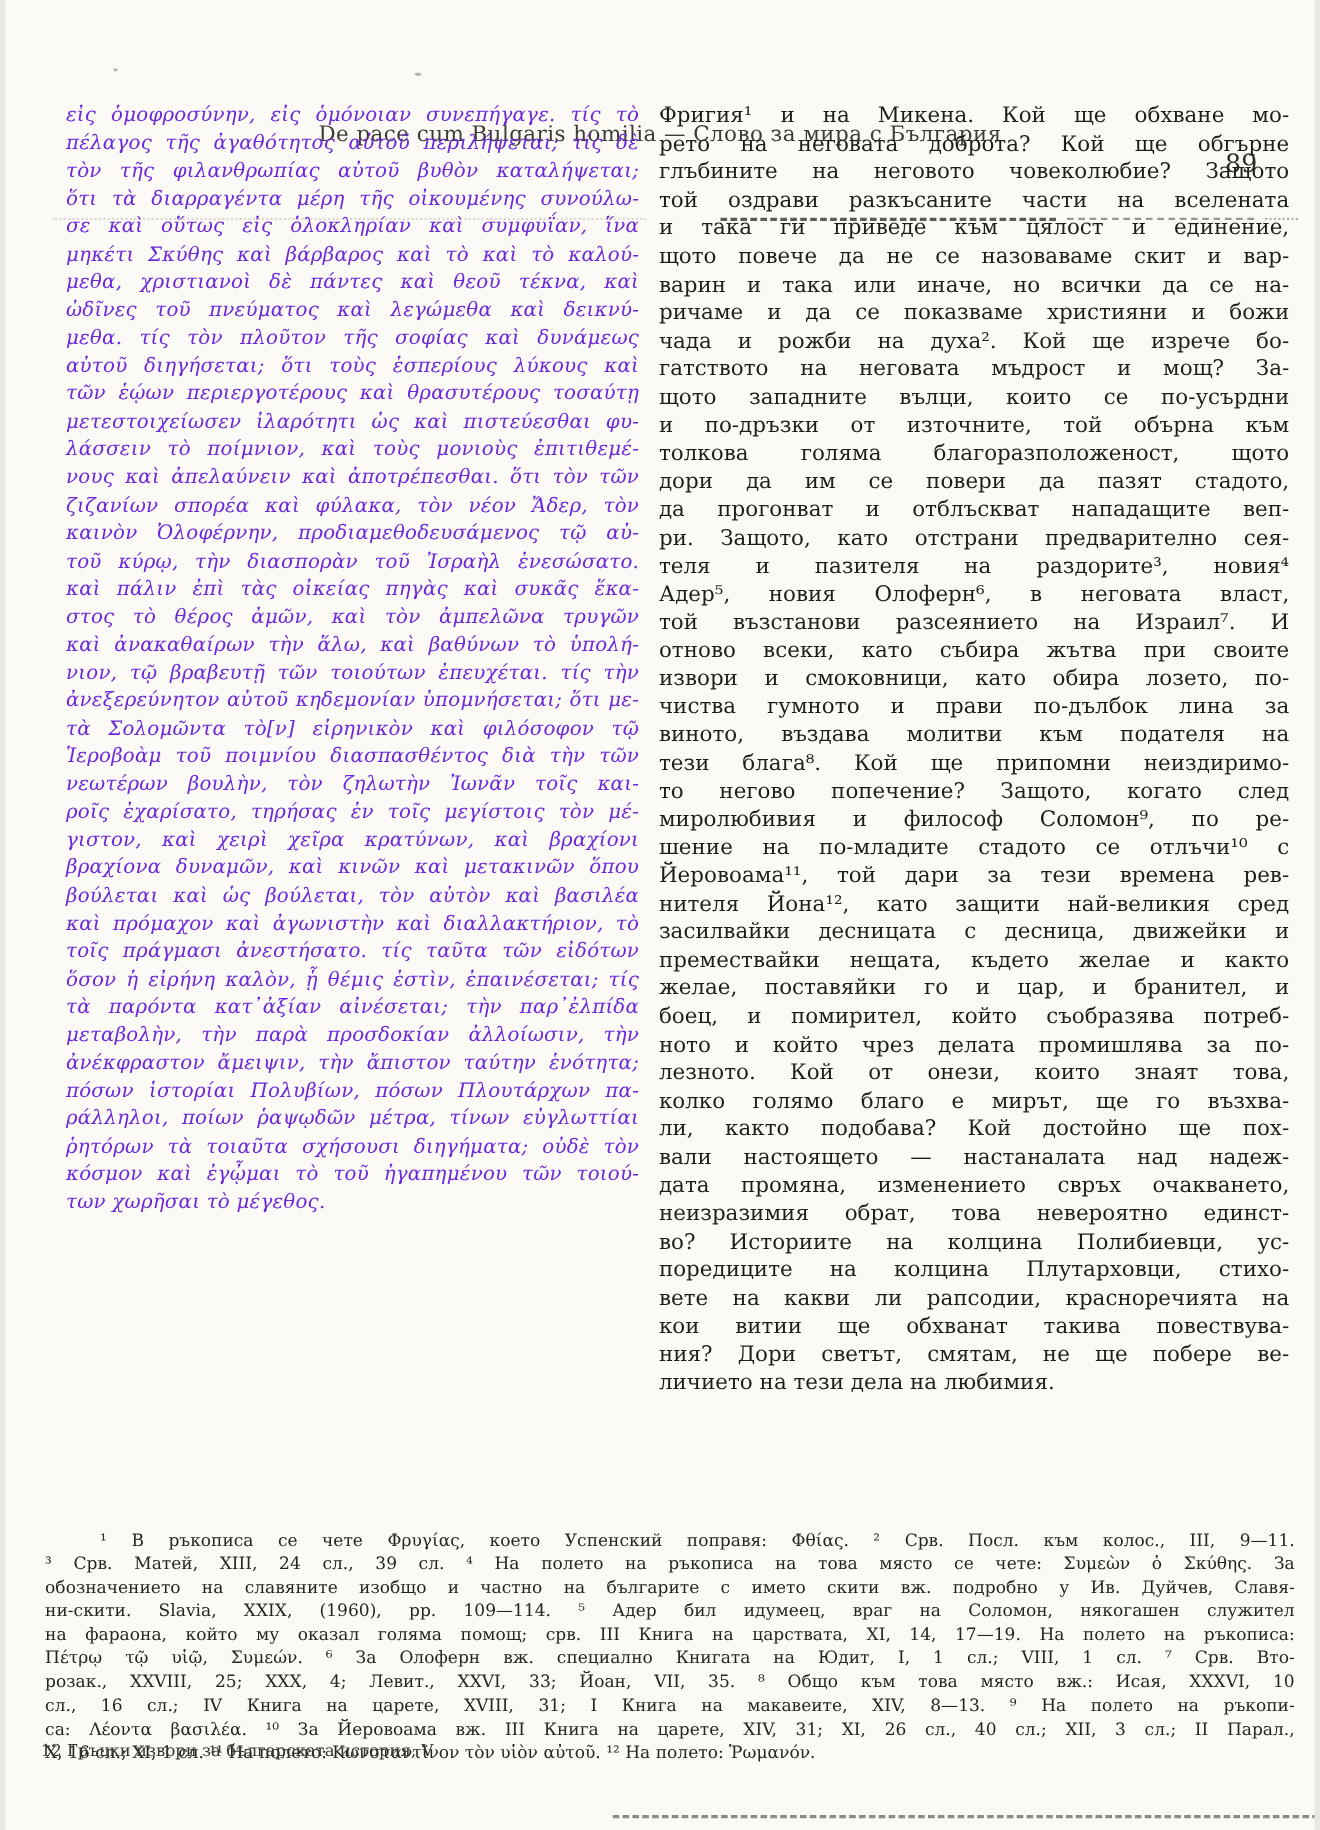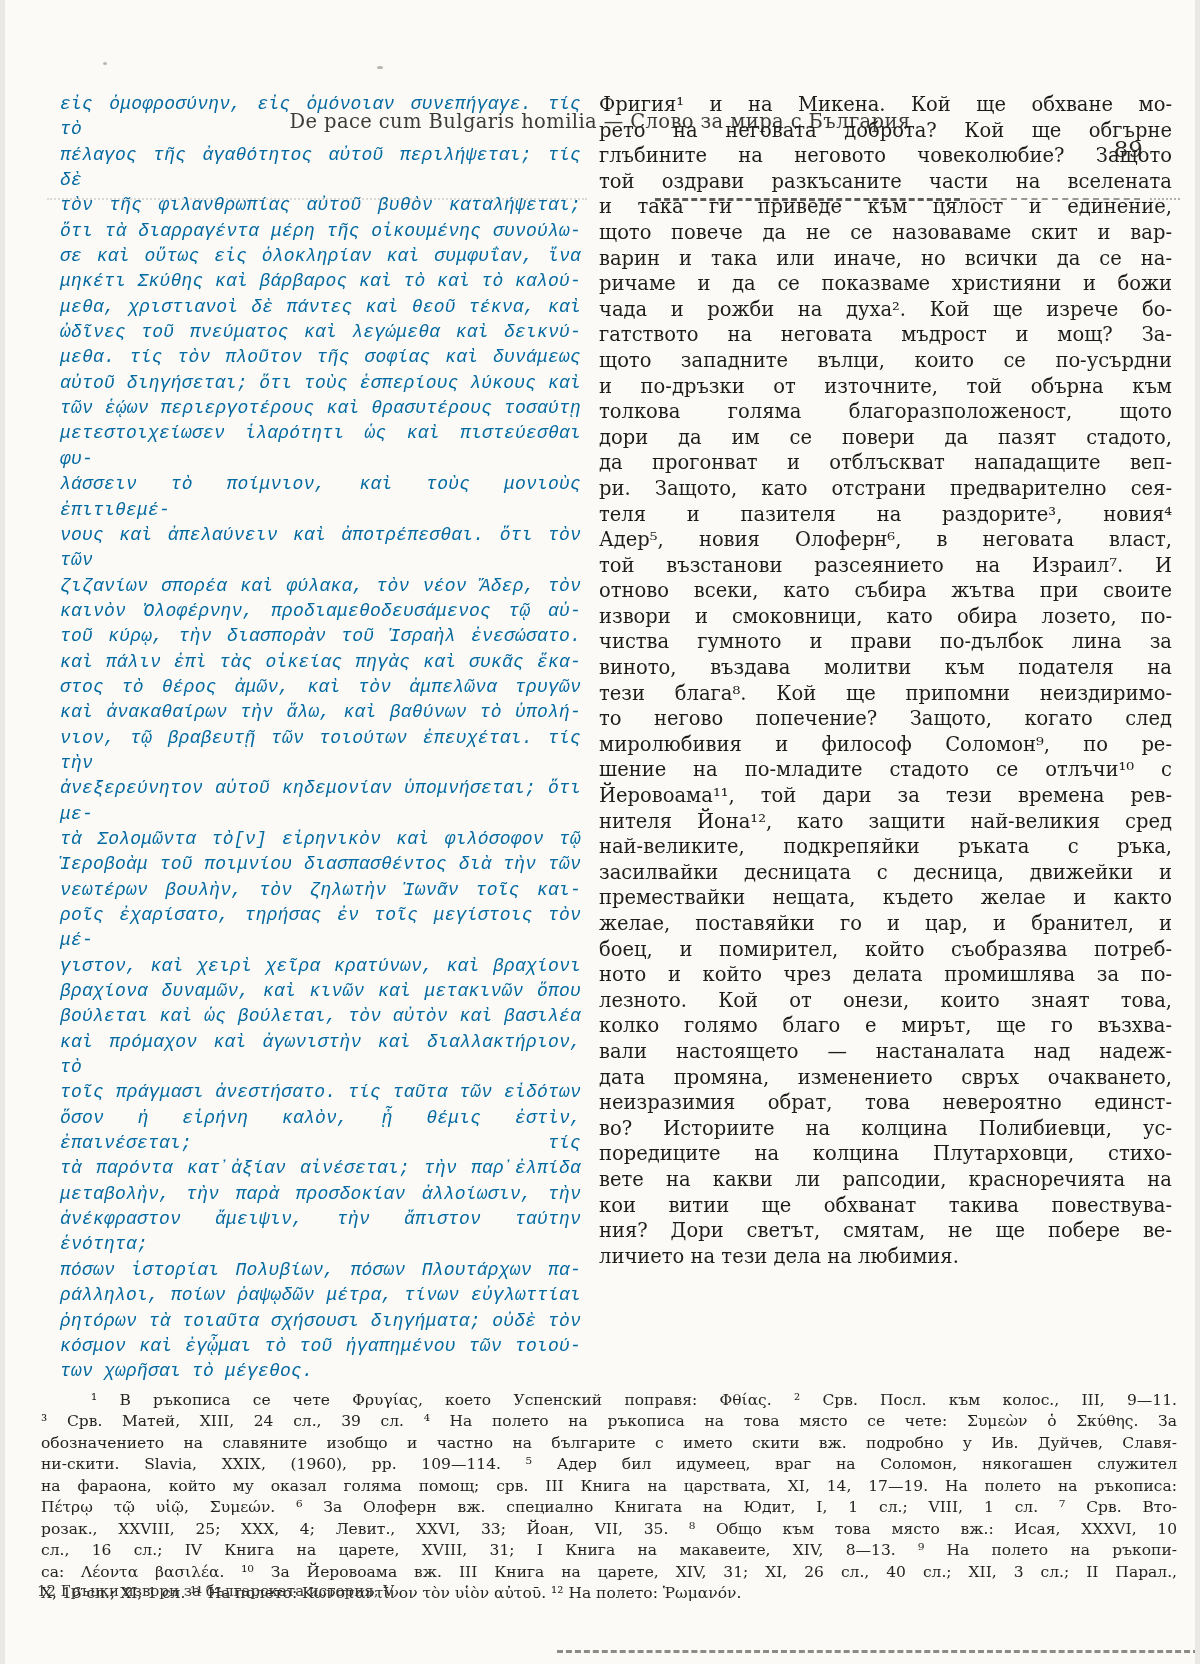--- a/index.html
+++ b/index.html
@@ -36,22 +36,21 @@
   .speck { position:absolute; background:#b9b5ae; border-radius:50%; }
   
   .col { position:absolute; top:92px; }
   .col .line { text-align:justify; text-align-last:justify; }
   .col .line:last-child { text-align-last:left; }
   .col-greek {
     left:55px; width:521px;
     font-style:italic;
     font-size:18px; line-height:25.35px;
     letter-spacing:.2px;
-    color:#0369a1;
-    font-family:Liberation Mono, monospace;
+    color:#6d28d9;
   }
   .col-bulgarian {
     left:594px; width:573px;
     font-size:19.5px; line-height:25.6px;
     color:#1f1d1a;
   }
   
   .footnotes {
     position:absolute; left:36px; top:1353px; width:1136px;
     font-size:15.5px; line-height:21.45px;
@@ -151,28 +150,28 @@
       <div class="line">отново всеки, като събира жътва при своите</div>
       <div class="line">извори и смоковници, като обира лозето, по-</div>
       <div class="line">чиства гумното и прави по-дълбок лина за</div>
       <div class="line">виното, въздава молитви към подателя на</div>
       <div class="line">тези блага⁸. Кой ще припомни неиздиримо-</div>
       <div class="line">то негово попечение? Защото, когато след</div>
       <div class="line">миролюбивия и философ Соломон⁹, по ре-</div>
       <div class="line">шение на по-младите стадото се отлъчи¹⁰ с</div>
       <div class="line">Йеровоама¹¹, той дари за тези времена рев-</div>
       <div class="line">нителя Йона¹², като защити най-великия сред</div>
-      <div class="line">най-великите, подкрепяйки ръката с ръка,</div>
       <div class="line">засилвайки десницата с десница, движейки и</div>
       <div class="line">премествайки нещата, където желае и както</div>
       <div class="line">желае, поставяйки го и цар, и бранител, и</div>
       <div class="line">боец, и помирител, който съобразява потреб-</div>
       <div class="line">ното и който чрез делата промишлява за по-</div>
       <div class="line">лезното. Кой от онези, които знаят това,</div>
       <div class="line">колко голямо благо е мирът, ще го възхва-</div>
+      <div class="line">ли, както подобава? Кой достойно ще пох-</div>
       <div class="line">вали настоящето — настаналата над надеж-</div>
       <div class="line">дата промяна, изменението свръх очакването,</div>
       <div class="line">неизразимия обрат, това невероятно единст-</div>
       <div class="line">во? Историите на колцина Полибиевци, ус-</div>
       <div class="line">поредиците на колцина Плутарховци, стихо-</div>
       <div class="line">вете на какви ли рапсодии, красноречията на</div>
       <div class="line">кои витии ще обхванат такива повествува-</div>
       <div class="line">ния? Дори светът, смятам, не ще побере ве-</div>
       <div class="line">личието на тези дела на любимия.</div>
     </div>

